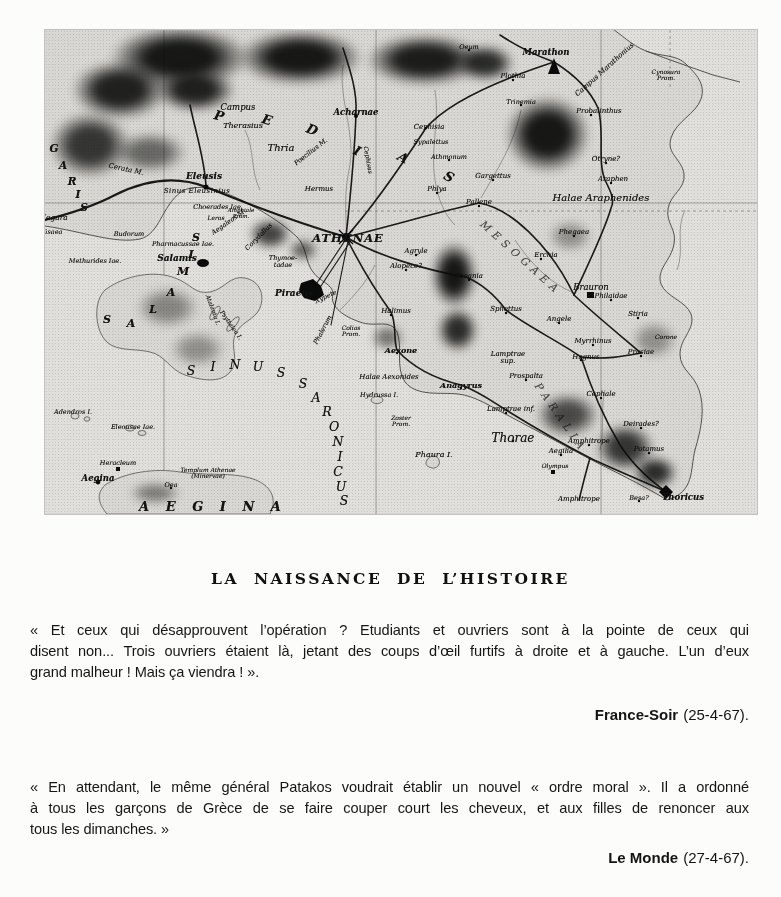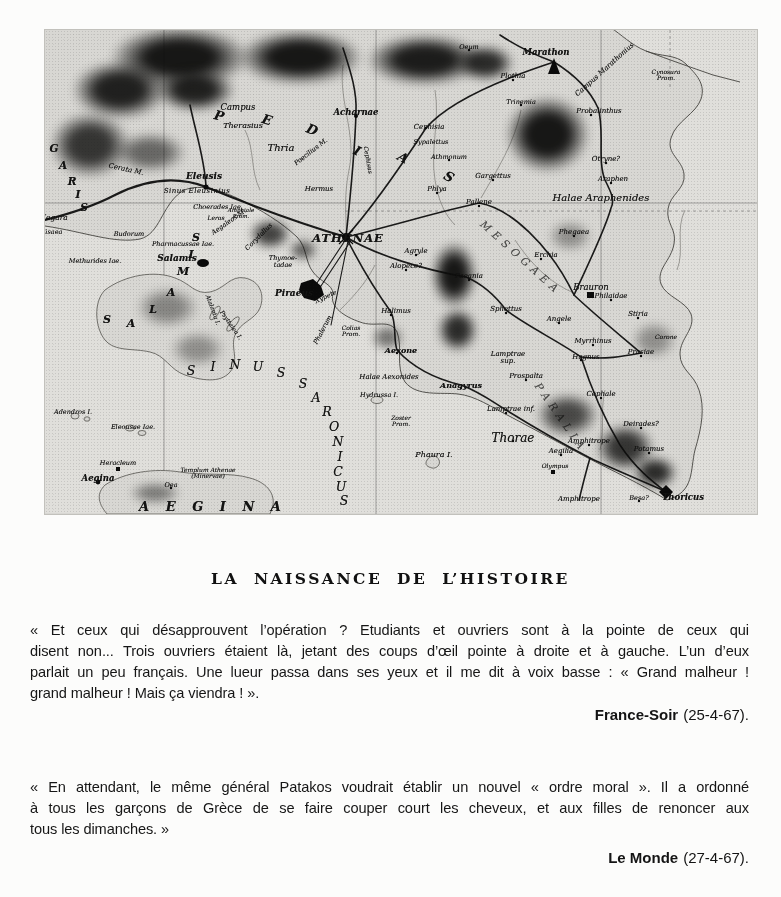--- a/index.html
+++ b/index.html
@@ -327,22 +327,21 @@
         <span class="ml" style="left: 163px; top: 443px; font-size: 6px;">Templum Athenae
 (Minervae)</span>
         <span class="ml" style="left: 168px; top: 477px; font-size: 13px; font-weight: bold; letter-spacing: 6px;">A E G I N A</span>
       </div>
   </div>
 
   <h1 class="title">LA NAISSANCE DE L’HISTOIRE</h1>
 
   <div class="quote q1">
       <div class="qline">« Et ceux qui désapprouvent l’opération ? Etudiants et ouvriers sont à la pointe de ceux qui</div>
-      <div class="qline">disent non... Trois ouvriers étaient là, jetant des coups d’œil pointe à droite et à gauche. L’un d’eux</div>
-      <div class="qline">parlait un peu français. Une lueur passa dans ses yeux et il me dit à voix basse : « Grand malheur !</div>
+      <div class="qline">disent non... Trois ouvriers étaient là, jetant des coups d’œil furtifs à droite et à gauche. L’un d’eux</div>
       <div class="qline last">grand malheur ! Mais ça viendra ! ».</div>
     </div>
   <div class="attr a1">
     <span class="src">France-Soir</span><span class="dt">(25-4-67).</span>
   </div>
 
   <div class="quote q2">
       <div class="qline">« En attendant, le même général Patakos voudrait établir un nouvel « ordre moral ». Il a ordonné</div>
       <div class="qline">à tous les garçons de Grèce de se faire couper court les cheveux, et aux filles de renoncer aux</div>
       <div class="qline last">tous les dimanches. »</div>

